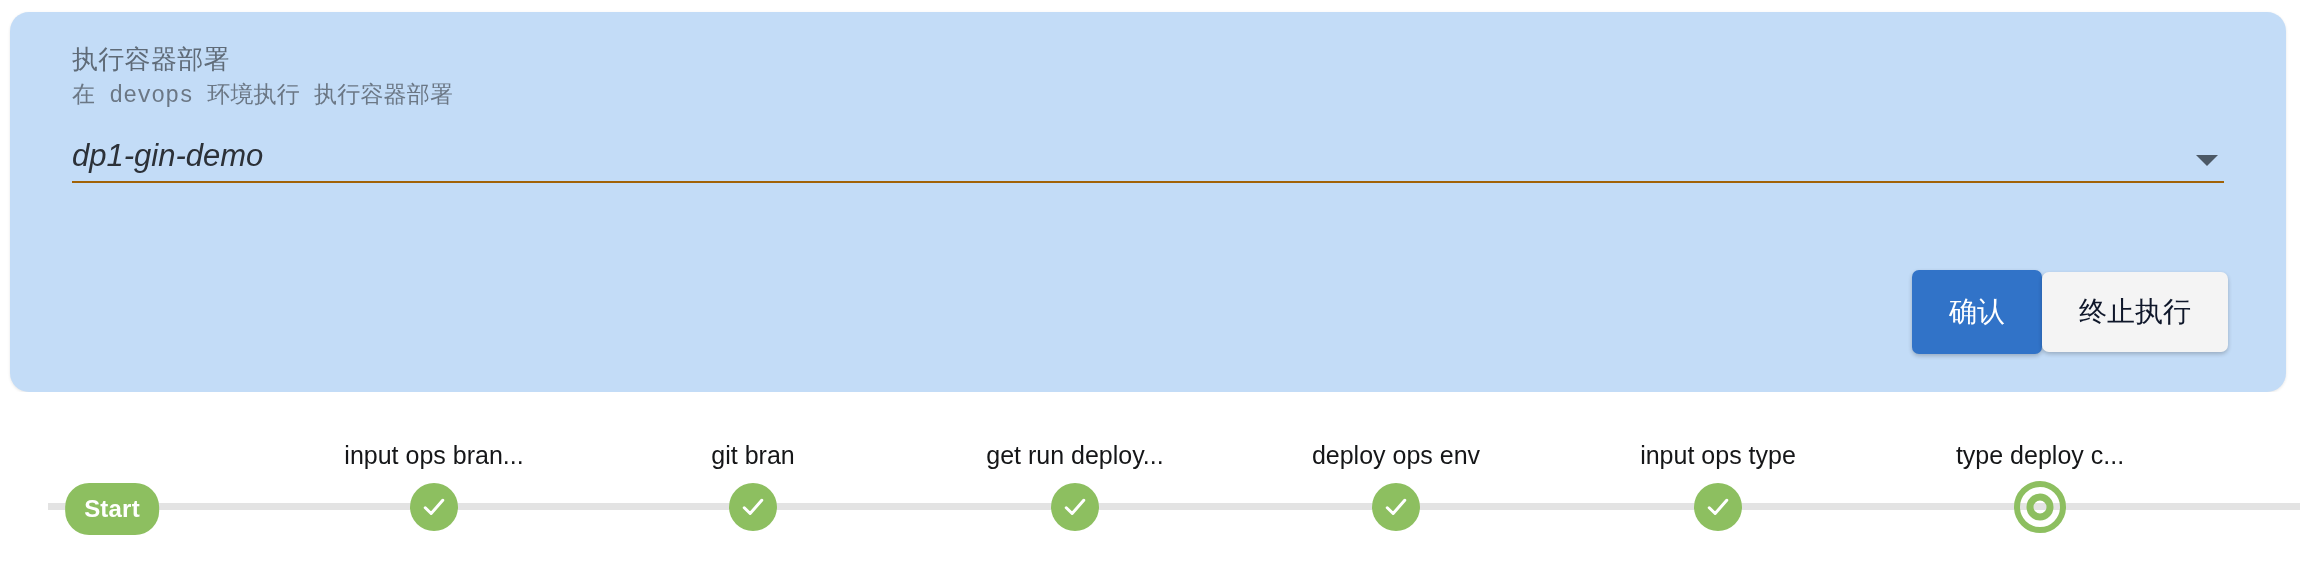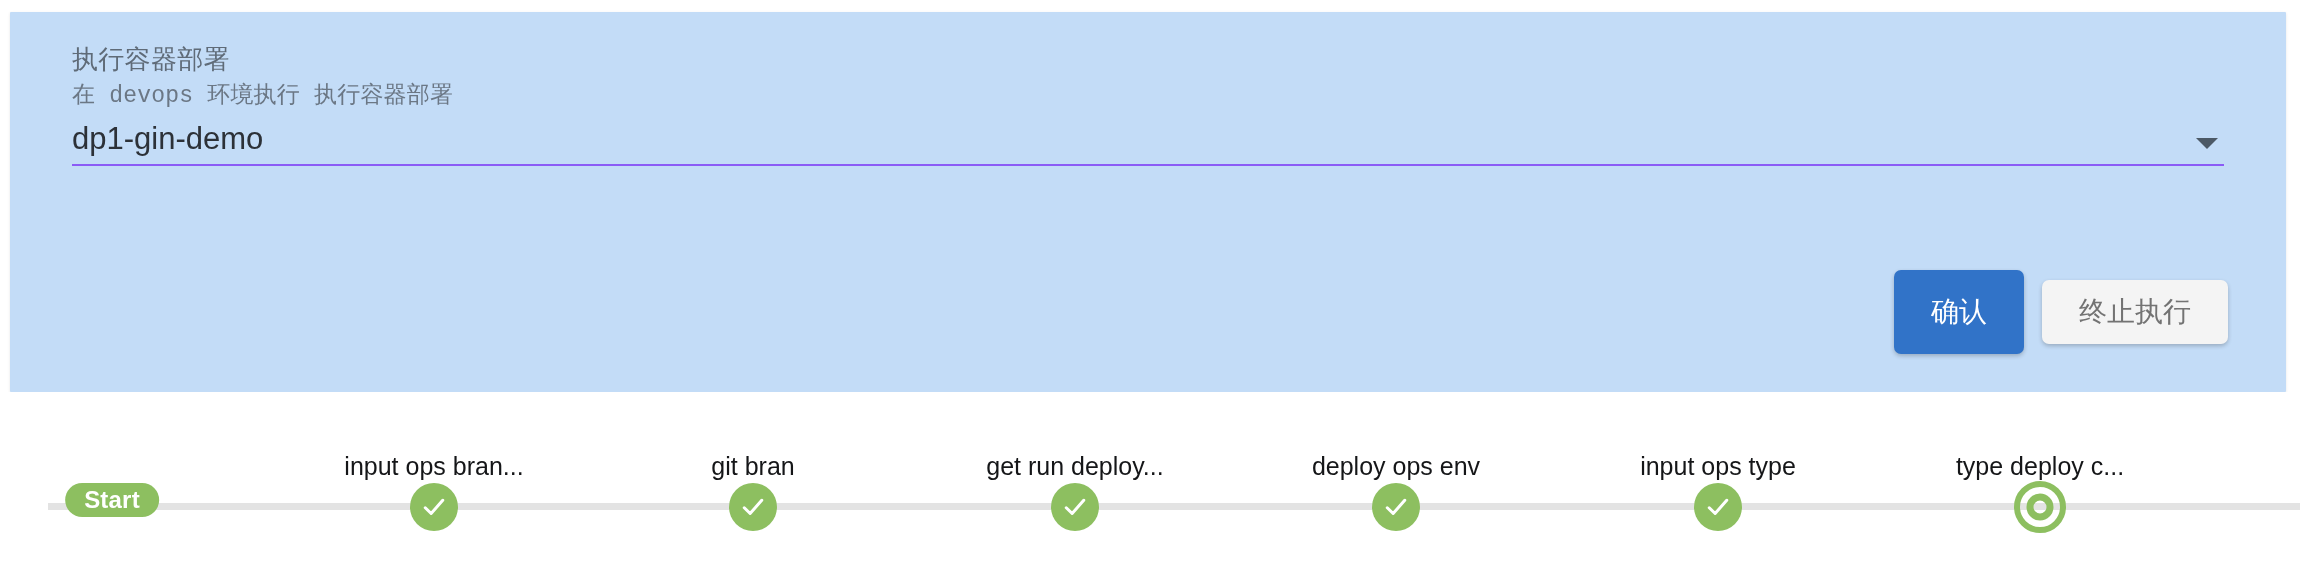--- a/index.html
+++ b/index.html
@@ -10,21 +10,21 @@
     overflow: hidden;
   }
   .page { position: relative; width: 2300px; height: 578px; background: #fff; }
 
   
   .confirm-card {
     position: absolute;
     left: 10px; top: 12px;
     width: 2276px; height: 380px;
     background: #c3dcf7;
-    border-radius: 1px;
+    border-radius: 19px;
     box-shadow: 0 1px 3px rgba(0,0,0,0.10);
   }
   .card-body { position: absolute; left: 62px; top: 28px; right: 62px; }
   .card-title {
     font-size: 26px;
     color: #5f6b78;
     line-height: 38px;
     letter-spacing: .3px;
     white-space: nowrap;
   }
@@ -33,23 +33,24 @@
     color: #6b7785;
     line-height: 36px;
     letter-spacing: .2px;
     white-space: nowrap;
     font-family: Liberation Mono, monospace;
   }
 
   
   .select-row {
     position: relative;
-    margin-top: 4px;
+    margin-top: 21px;
     height: 48px;
-    border-bottom: 2px solid #8b5cf6;
+    border-bottom: 2px solid #a16207;
+    font-style: italic;
   }
   .select-value {
     font-size: 31px;
     color: #2c3138;
     line-height: 42px;
     white-space: nowrap;
   }
   .select-caret {
     position: absolute;
     right: 6px; top: 20px;
@@ -58,44 +59,43 @@
     border-right: 11px solid transparent;
     border-top: 11px solid #4c5966;
   }
 
   
   .card-actions {
     position: absolute;
     right: 58px; top: 258px;
     display: flex;
     align-items: center;
-    gap: 18px;
   }
   .btn {
     border: none;
     border-radius: 7px;
     font-family: inherit;
     cursor: pointer;
     white-space: nowrap;
     display: flex;
     align-items: center;
     justify-content: center;
   }
   .btn-primary {
     background: #3173c8;
     color: #ffffff;
     font-size: 28px;
     width: 130px; height: 84px;
     box-shadow: 0 2px 4px rgba(0,0,0,0.22);
   }
   .btn-secondary {
     background: #f4f4f4;
-    color: #737373;
+    color: #0f172a;
     font-size: 28px;
-    width: 186px; height: 64px;
+    width: 186px; height: 80px;
     box-shadow: 0 2px 4px rgba(0,0,0,0.22);
   }
 
   
   .flow {
     position: absolute;
     left: 0; top: 392px;
     width: 2300px; height: 186px;
     background: #ffffff;
   }
@@ -108,21 +108,21 @@
   .node {
     position: absolute;
     top: 0;
     transform: translateX(-50%);
     text-align: center;
   }
   .node-label {
     position: absolute;
     left: 50%;
     transform: translateX(-50%);
-    top: 60px;
+    top: 49px;
     font-size: 25px;
     color: #151618;
     white-space: nowrap;
     line-height: 28px;
   }
   .node-dot {
     position: absolute;
     left: 50%;
     top: 91px;
     transform: translateX(-50%);
@@ -132,21 +132,21 @@
     width: 48px; height: 48px;
     border-radius: 50%;
     background: #8dbf60;
     display: flex;
     align-items: center;
     justify-content: center;
   }
   .dot-check svg { width: 30px; height: 30px; display: block; }
   
   .dot-start {
-    height: 34px;
+    height: 52px;
     padding: 0 19px;
     border-radius: 24px;
     background: #8dbf60;
     color: #ffffff;
     font-size: 24px;
     font-weight: bold;
     display: flex;
     align-items: center;
     justify-content: center;
     letter-spacing: .2px;

